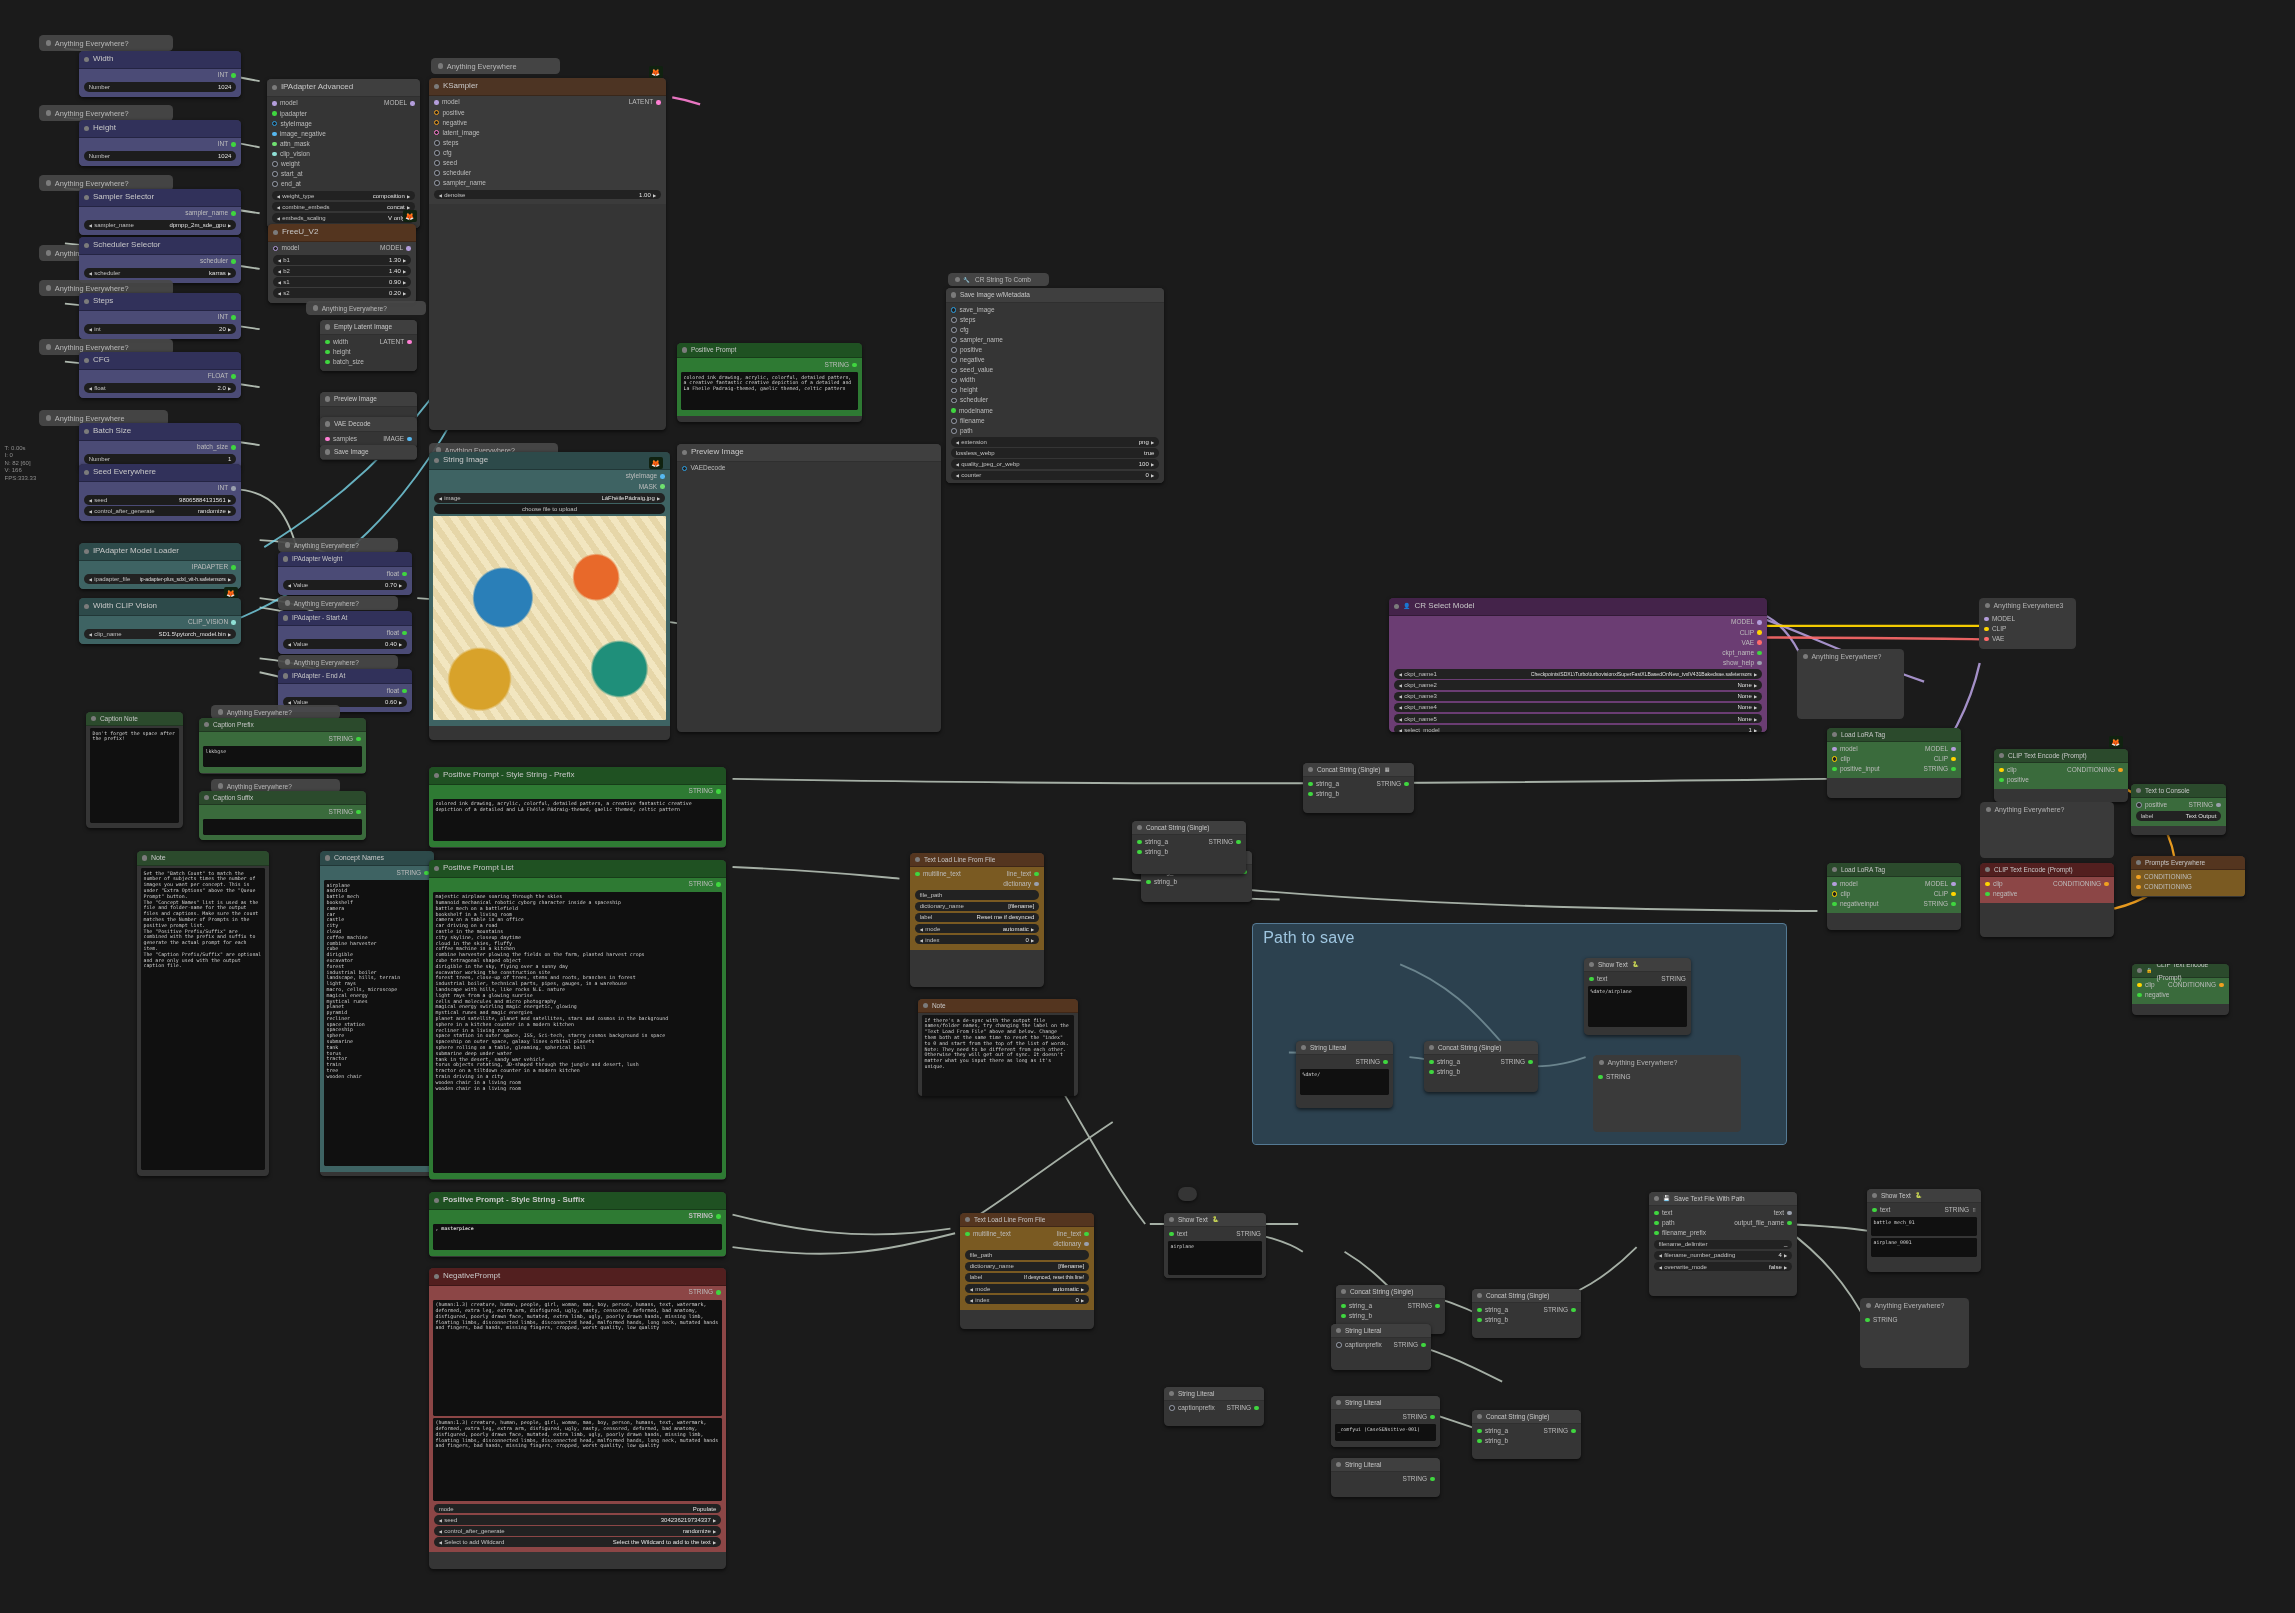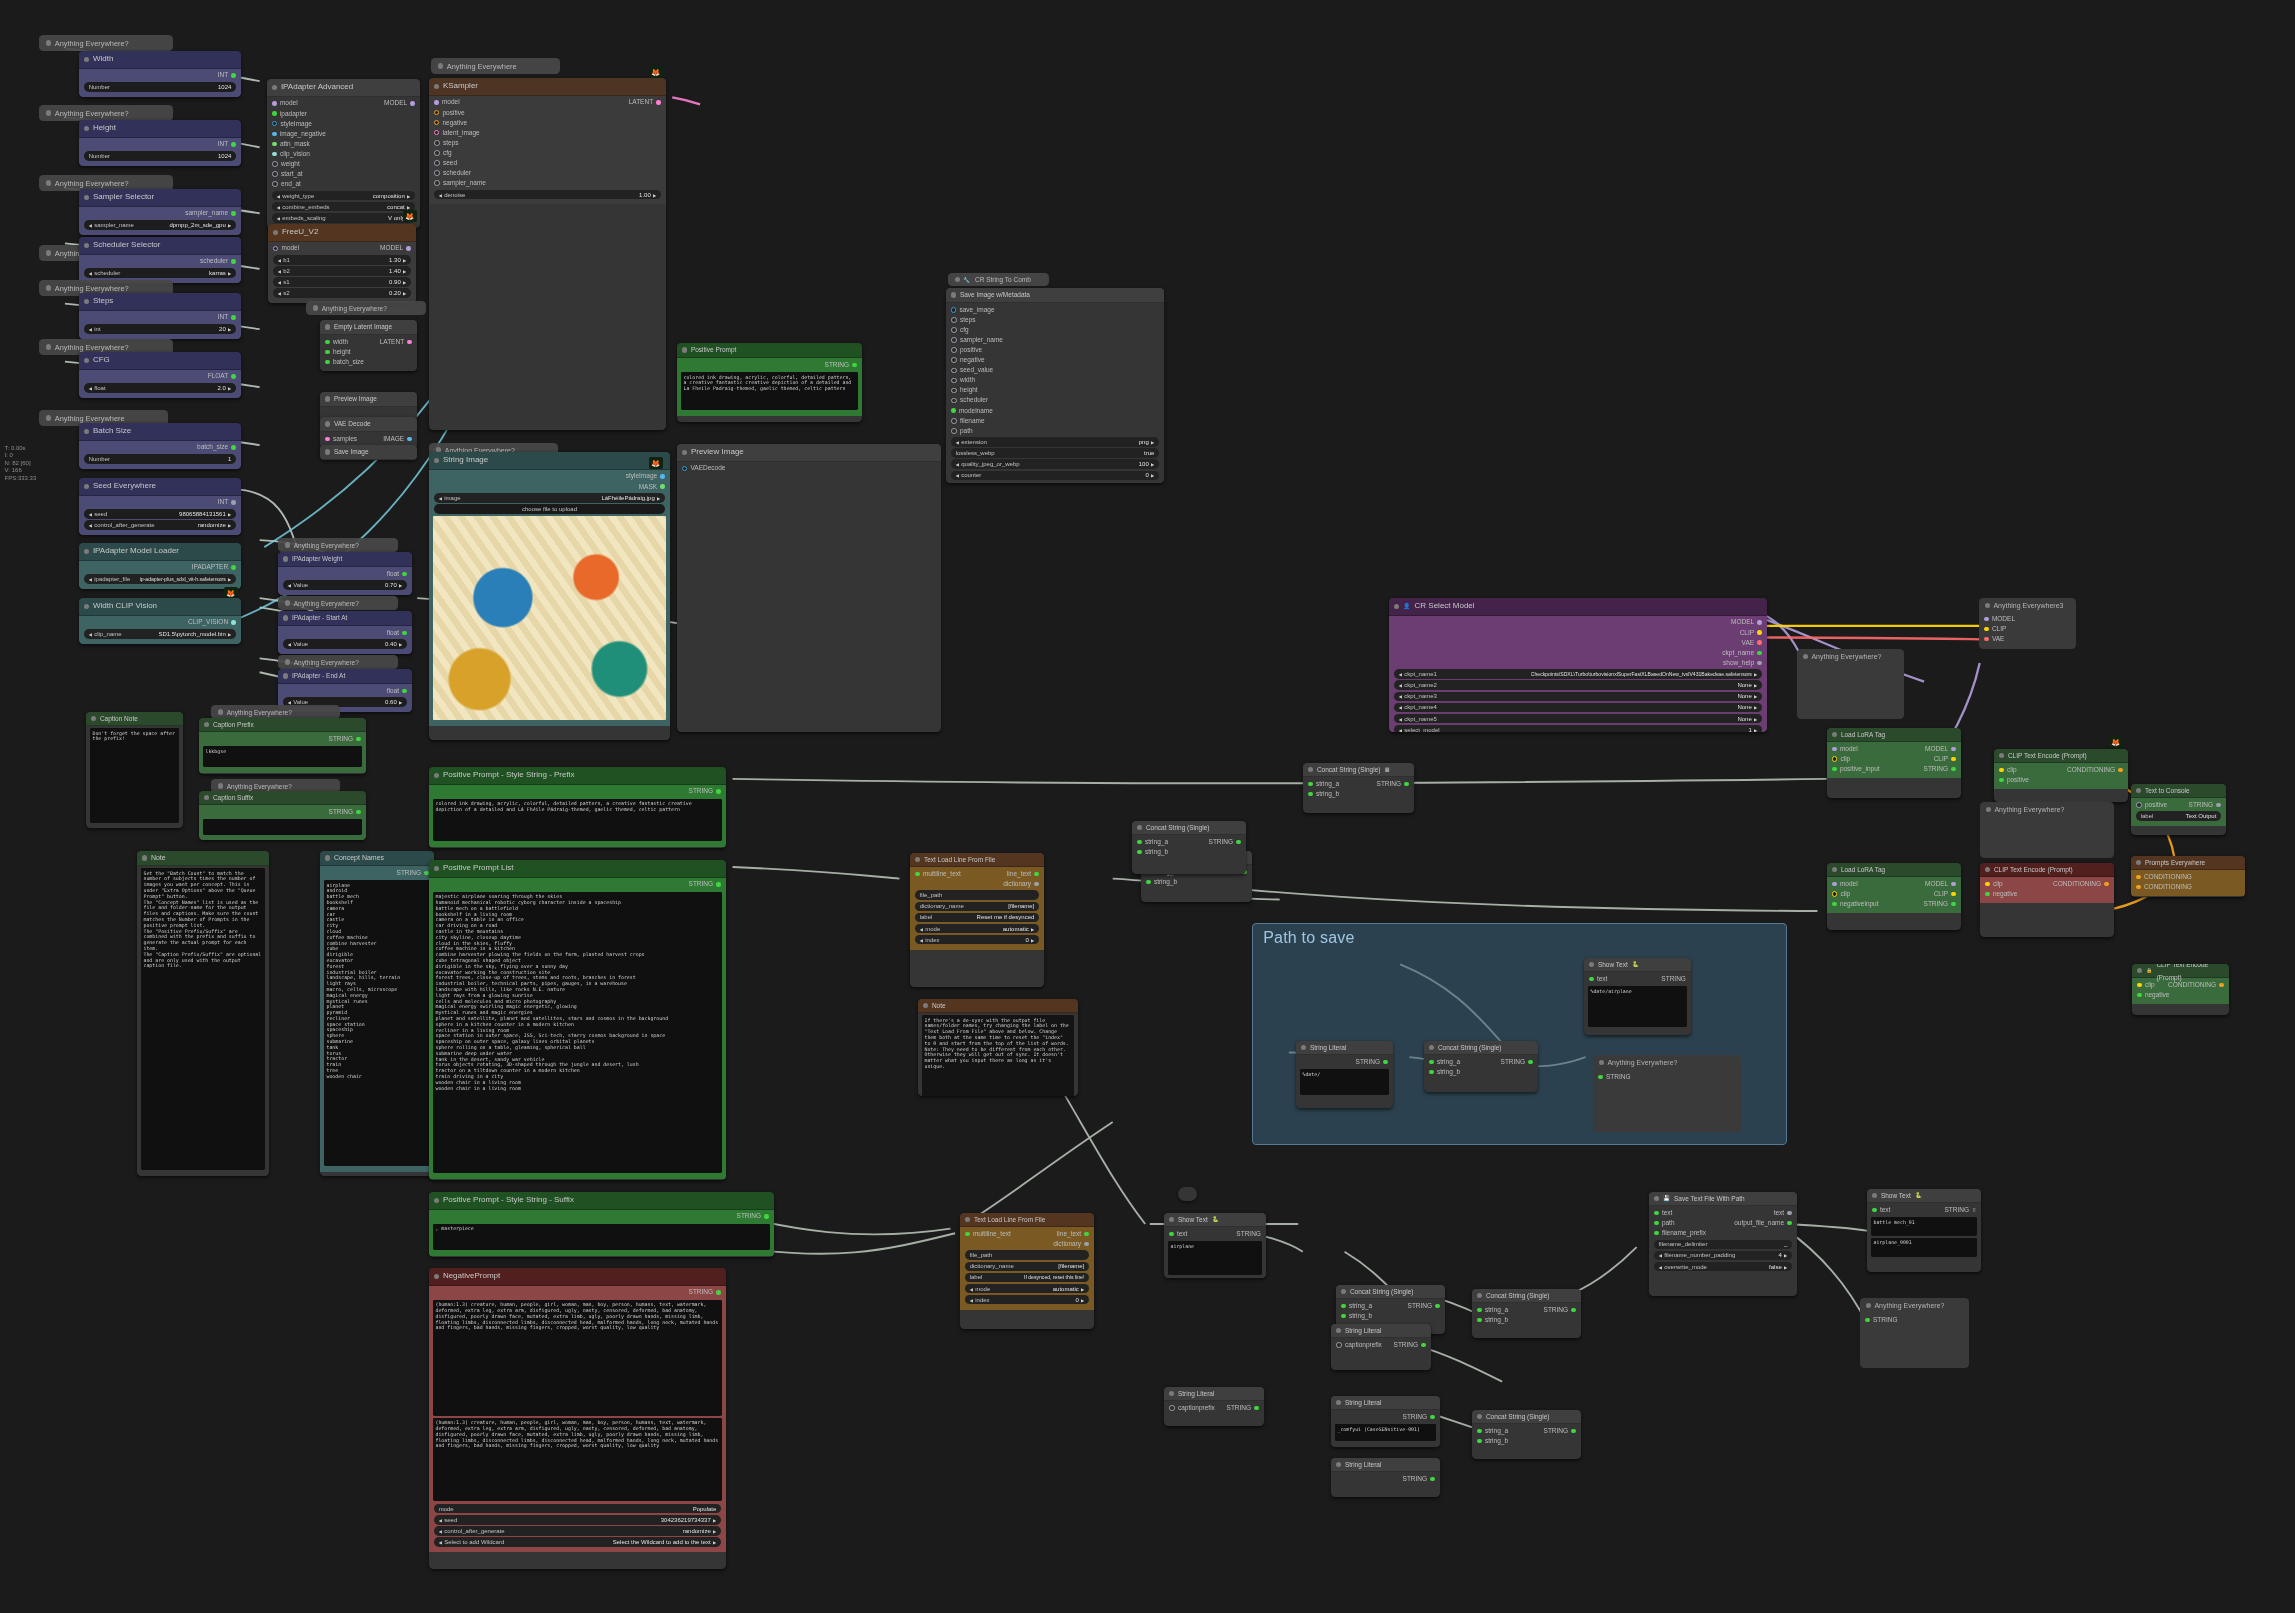--- a/index.html
+++ b/index.html
@@ -319,21 +319,21 @@
   </div>
 
   <div class="stats" style="left:4.6px;top:445px;">
     <div>T: 0.00s</div>
     <div>I: 0</div>
     <div>N: 82 [60]</div>
     <div>V: 166</div>
     <div>FPS:333.33</div>
   </div>
 
-  <div class="node blue" style="left:79px;top:478px;width:162px;">
+  <div class="node blue" style="left:79px;top:464px;width:162px;">
 
     <div class="title">
         <span class="dot"></span>
         <span>Seed Everywhere</span>
       </div>
     <div class="body">
       <div class="io">
           <span class="l"></span>
           <span class="r">
             <span>INT</span>
@@ -1089,21 +1089,21 @@
 submarine deep under water
 tank in the desert, sandy war vehicle
 torus objects rotating, 3D-shaped through the jungle and desert, lush
 tractor on a tiltdown counter in a modern kitchen
 train driving in a city
 wooden chair in a living room
 wooden chair in a living room</div>
     </div>
   </div>
 
-  <div class="node green" style="left:429px;top:1192px;width:345px;height:65px;">
+  <div class="node green" style="left:429px;top:1192px;width:297px;height:65px;font-weight:bold;">
 
     <div class="title">
         <span class="dot"></span>
         <span>Positive Prompt - Style String - Suffix</span>
       </div>
     <div class="body">
       <div class="io">
           <span class="l"></span>
           <span class="r">
             <span>STRING</span>

